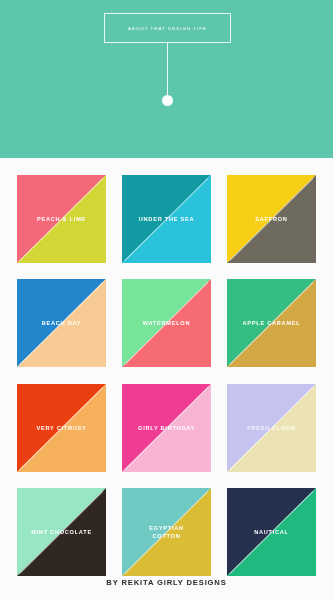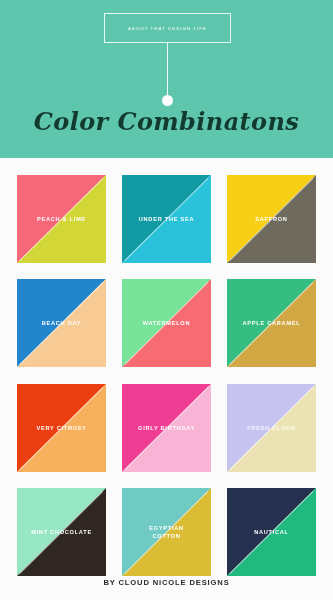--- a/index.html
+++ b/index.html
@@ -151,21 +151,20 @@
 
 <div id="header">
 
   <div id="tagline-box">
     <span id="tagline-text">ABOUT THAT DESIGN LIFE</span>
   </div>
 
   <div id="connector-line"></div>
   <div id="connector-dot"></div>
 
-  <div id="main-title">Color Combinatons</div>
 </div>
 
 <div id="grid">
     <div class="swatch-row r0">
       <div class="swatch c0">
         <div class="tri-top" style="background: rgb(244, 104, 122);"></div>
         <div class="tri-bot" style="background: rgb(210, 214, 54);"></div>
         <div class="diag-line"></div>
         <div class="swatch-label">PEACH &amp; LIME</div>
       </div>
@@ -238,13 +237,13 @@
       </div>
       <div class="swatch c2">
         <div class="tri-top" style="background: rgb(37, 49, 79);"></div>
         <div class="tri-bot" style="background: rgb(32, 185, 128);"></div>
         <div class="diag-line"></div>
         <div class="swatch-label">NAUTICAL</div>
       </div>
     </div>
   </div>
 
-<div id="footer">BY CLOUD NICOLE DESIGNS</div>
+<div id="footer">BY REKITA GIRLY DESIGNS</div>
 
 </body></html>

